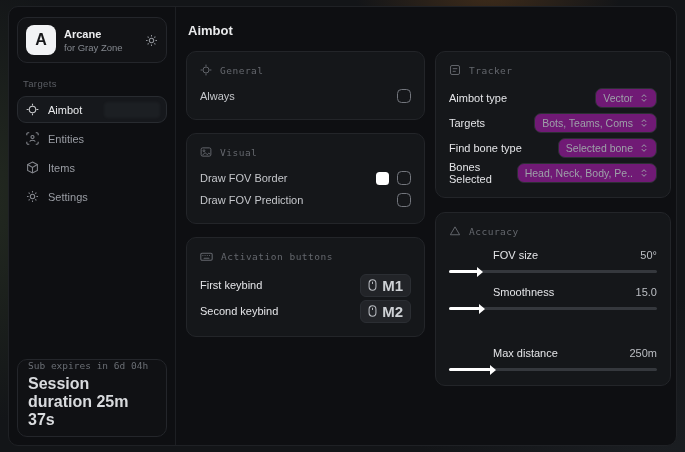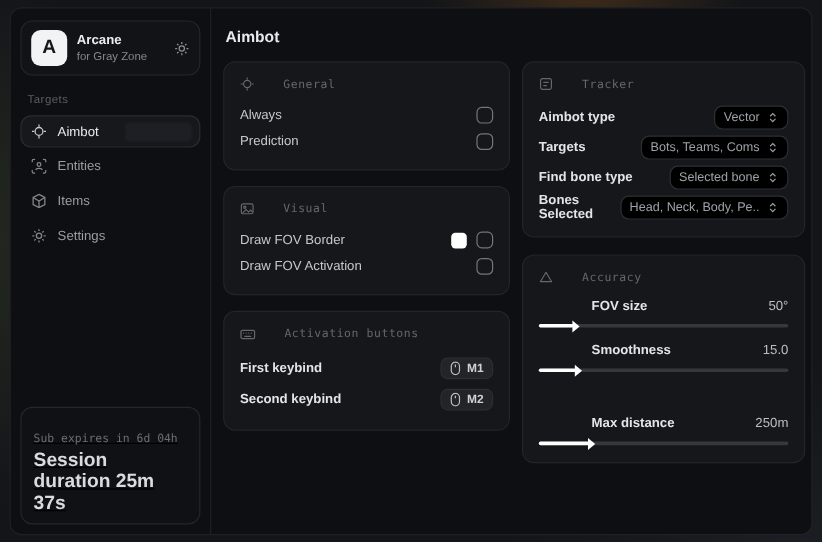--- a/index.html
+++ b/index.html
@@ -46,69 +46,69 @@
     color:#9a9da4; font-size:11px; cursor:pointer; position:relative;
   }
   .nav-item.selected { background:#16181c; border-color:#282b30; color:#e9eaec; }
   .nav-item .ghost {
     position:absolute; right:6px; top:5px; width:56px; height:16px;
     border-radius:4px; background:rgba(120,124,130,0.07); filter:blur(1px);
   }
   .nav-icon { display:flex; color:inherit; opacity:0.85; }
   .sidebar-footer {
     margin-top:auto; border:1px solid #24262b; border-radius:10px;
-    padding:20px 10px 7px; background:#101114;text-decoration:underline;
+    padding:0 10px 7px; background:#101114;
   }
   .sub-expires {
     font-family:"DejaVu Sans Mono", monospace; font-size:9.5px; color:#6a6e74;
     white-space:nowrap;
   }
   .session-duration { font-size:16px; font-weight:bold; color:#d9dbde; margin-top:4px; }
   
   .main { flex:1; padding:14px 5px 0 10px; overflow:hidden; }
   .page-title { font-size:13px; font-weight:bold; color:#e9eaec; margin:2px 0 13px 2px; }
   .columns { display:flex; gap:10px; align-items:flex-start; }
   .col-left  { width:240px; display:flex; flex-direction:column; gap:13px; }
   .col-right { width:237px; display:flex; flex-direction:column; gap:14px; }
   .card {
     background:#15171a; border:1px solid #232529; border-radius:10px;
     padding:10px 13px 12px; width:100%;
   }
   .card-header {
-    display:flex; align-items:center; gap:24px; margin:2px 0 9px;
+    display:flex; align-items:center; gap:8px; margin:2px 0 9px;
     color:#64676d; font-family:"DejaVu Sans Mono", monospace;
     font-size:9.5px; letter-spacing:0.5px;
   }
   .card-header .hdr-icon { display:flex; color:#64676d; }
   .row {
     display:flex; align-items:center; justify-content:space-between; height:22px;
   }
   .row-label { font-size:11px; color:#c5c7cb; }
-  .row-label.strong { color:#e4e5e8; font-weight:bold; }
+  .row-label.strong { color:#e4e5e8; font-weight:normal; }
   .checkbox {
     width:14px; height:14px; border:1.5px solid #73767d; border-radius:4.5px;
     background:transparent; cursor:pointer; flex:0 0 14px;
   }
   .row-controls { display:flex; align-items:center; gap:8px; }
   .swatch { width:13px; height:13px; border-radius:3.5px; cursor:pointer; }
   .dropdown {
     display:flex; align-items:center; gap:6px;
-    background:#000000; border:1px solid #2c2f34; border-radius:7px;
+    background:#701a75; border:1px solid #2c2f34; border-radius:7px;
     padding:3px 7px; cursor:pointer; max-width:172px;
   }
   .dropdown-value {
     font-size:10.5px; color:#9da1a8; white-space:nowrap; overflow:hidden;
   }
   .dropdown .unfold { display:flex; color:#9da1a8; flex:0 0 auto; }
   .keybind {
     display:flex; align-items:center; gap:5px;
     background:#222428; border:1px solid #2b2e33; border-radius:6px;
     padding:2px 7px; cursor:pointer;
   }
-  .keybind-text { font-size:10px; font-weight:bold; color:#ced1d5; }
+  .keybind-text { font-size:15px; font-weight:bold; color:#ced1d5; }
   .keybind .mouse { display:flex; color:#b8bbc0; }
   .tracker-row { height:25px; }
   
   .acc-row { margin-bottom:10px; }
   .acc-row:last-child { margin-bottom:2px;margin-top:34px; }
   .acc-line { display:flex; justify-content:space-between; align-items:center; height:18px;padding-left:44px; }
   .acc-value { font-size:11px; color:#bcbfc4; }
   .slider { position:relative; height:3px; background:#35383d; border-radius:2px; margin-top:6px; cursor:pointer; }
   .slider-fill { position:absolute; left:0; top:0; height:3px; background:#ffffff; border-radius:2px; }
   .slider-fill::after {
@@ -208,24 +208,20 @@
                 <circle cx="8" cy="8" r="4"></circle>
                 <path d="M8 .8v2.4M8 12.8v2.4M.8 8h2.4M12.8 8h2.4"></path>
               </svg>
             </span>
             <span>General</span>
           </div>
           <div class="row">
             <span class="row-label">Always</span>
             <span class="checkbox"></span>
           </div>
-          <div class="row">
-            <span class="row-label">Prediction</span>
-            <span class="checkbox"></span>
-          </div>
         </div>
 
         <div class="card">
           <div class="card-header">
             <span class="hdr-icon">
               <svg width="12" height="12" viewBox="0 0 16 16" fill="none" stroke="currentColor" stroke-width="1.3">
                 <rect x="1.5" y="2.5" width="13" height="11" rx="2"></rect>
                 <circle cx="5.3" cy="6.3" r="1.2"></circle>
                 <path d="M3 12.6l3.8-3.8 2.8 2.8 2.2-2.2 2.2 2.2"></path>
               </svg>
@@ -233,21 +229,21 @@
             <span>Visual</span>
           </div>
           <div class="row">
             <span class="row-label">Draw FOV Border</span>
             <span class="row-controls">
               <span class="swatch" style="background: rgb(255, 255, 255);"></span>
               <span class="checkbox"></span>
             </span>
           </div>
           <div class="row">
-            <span class="row-label">Draw FOV Activation</span>
+            <span class="row-label">Draw FOV Prediction</span>
             <span class="checkbox"></span>
           </div>
         </div>
 
         <div class="card">
           <div class="card-header">
             <span class="hdr-icon">
               <svg width="13" height="13" viewBox="0 0 16 16" fill="none" stroke="currentColor" stroke-width="1.3">
                 <rect x="1" y="4" width="14" height="8.5" rx="1.5"></rect>
                 <path d="M3.5 6.8h.1M6.2 6.8h.1M8.9 6.8h.1M11.6 6.8h.1M5 10.2h6" stroke-linecap="round"></path>

